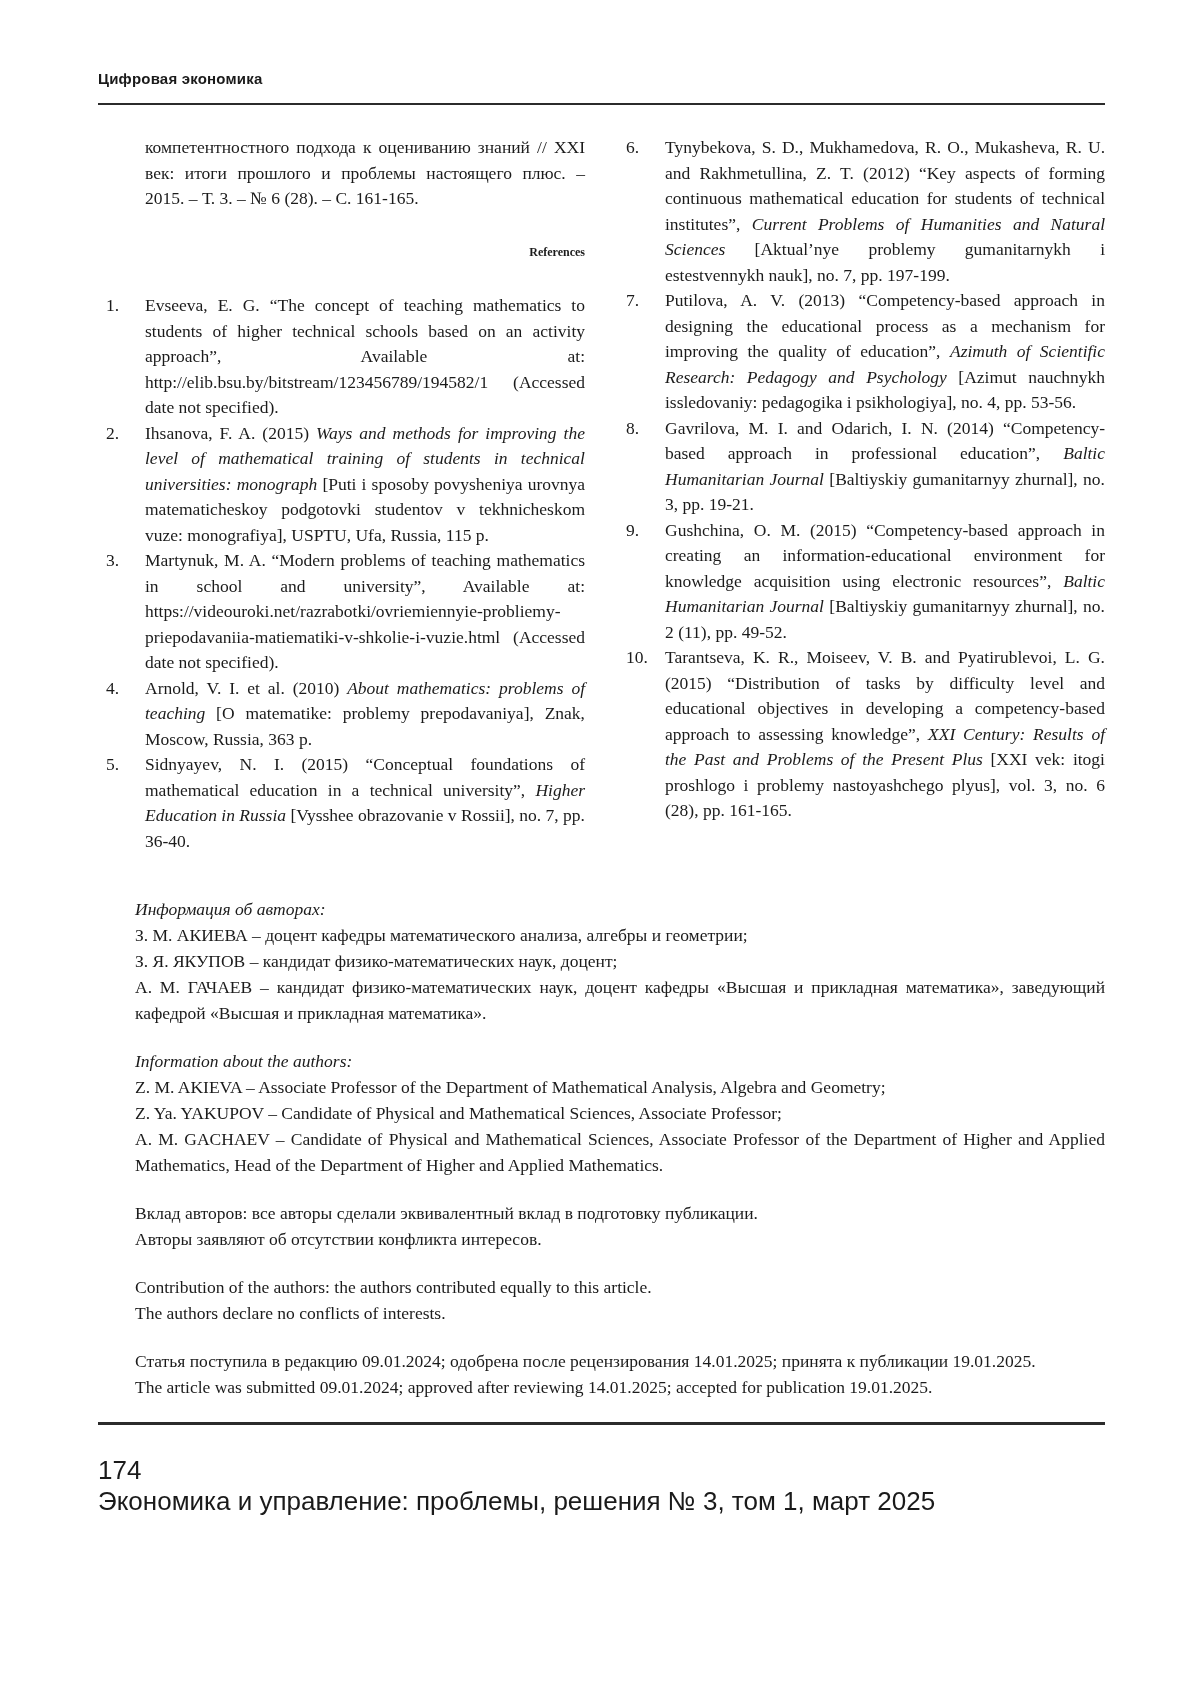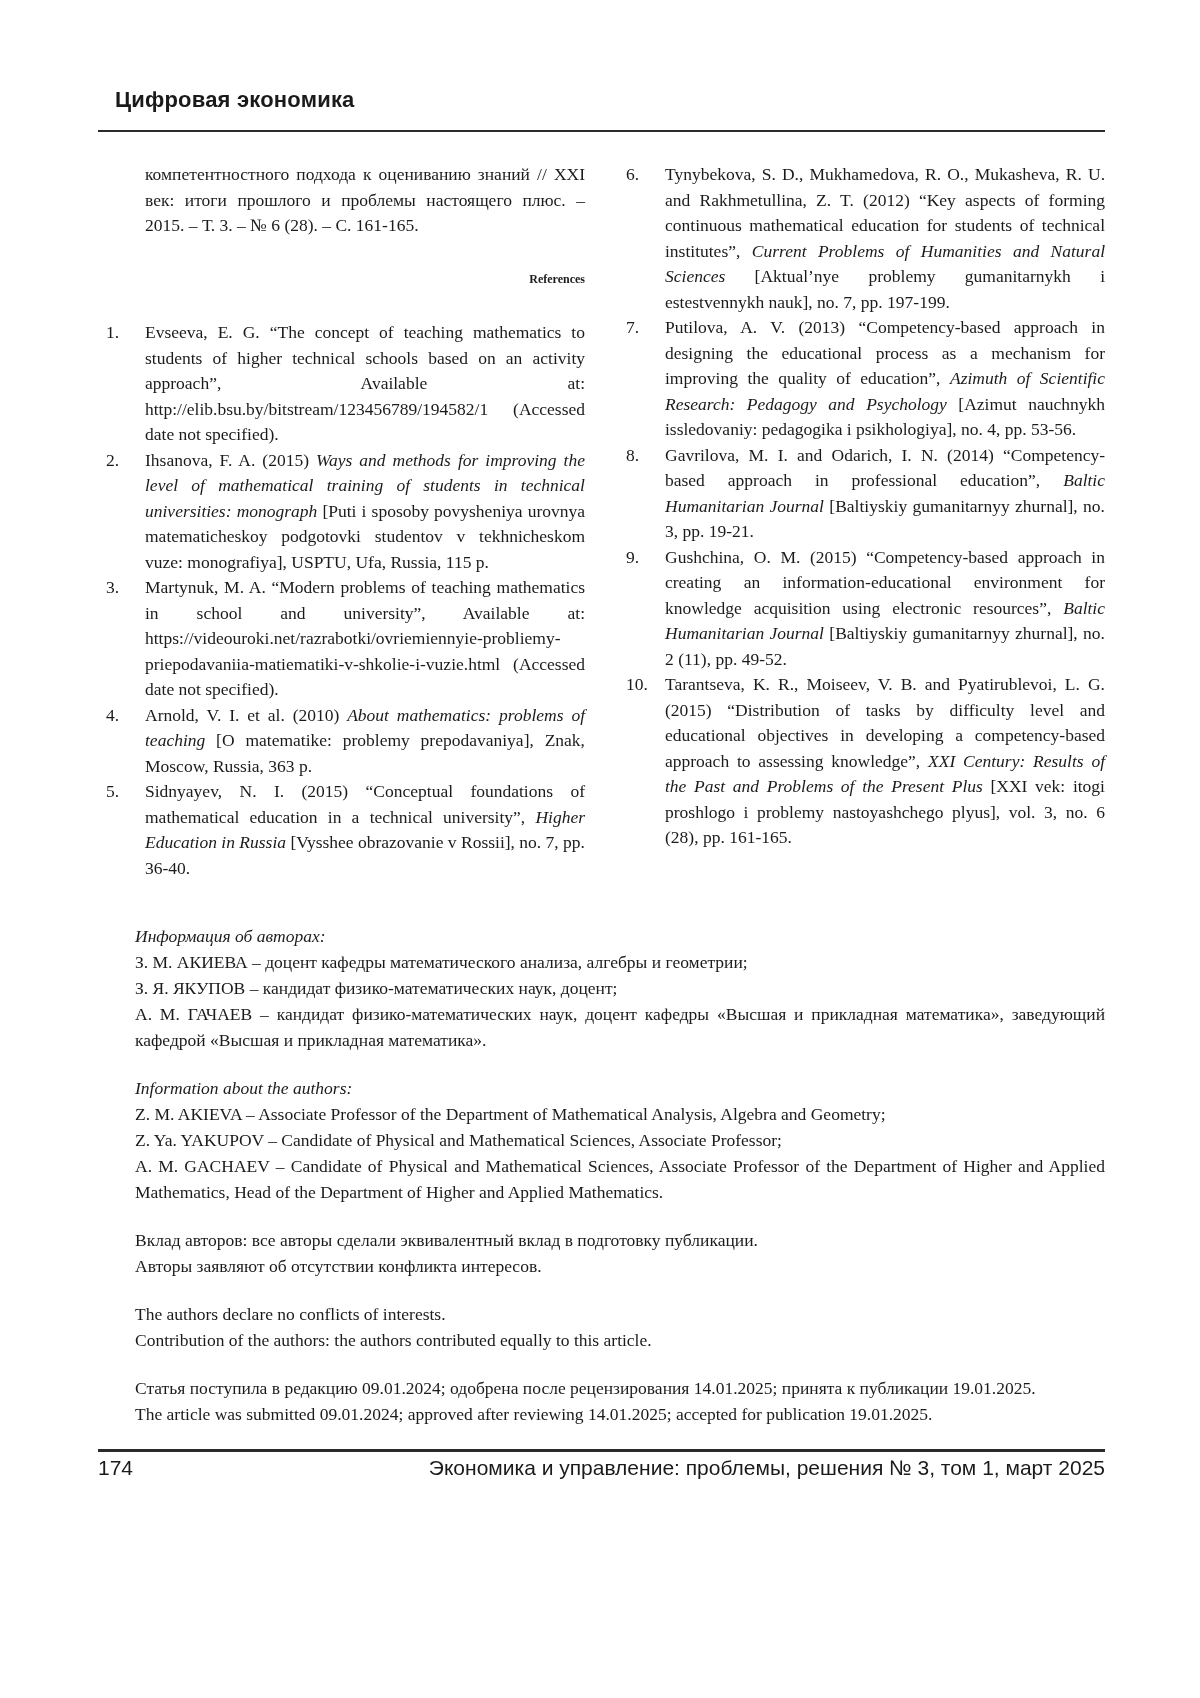--- a/index.html
+++ b/index.html
@@ -7,24 +7,24 @@
     position:relative;
     width:1200px;height:1698px;
     box-sizing:border-box;
     padding:70px 95px 0 98px;
     background:#ffffff;
     color:#1b1b1b;
     font-family:"Liberation Serif", serif;
   }
   
   .section-title{
-    margin:17px;
+    margin:0;
     font-family:"Liberation Sans", sans-serif;
     font-weight:bold;
-    font-size:22px;
+    font-size:15px;
     letter-spacing:0.2px;
     color:#1a1a1a;
   }
   .header-rule{
     margin-top:16px;
     border-top:2px solid #2b2b2b;
     width:1007px;
   }
   
   .columns{
@@ -72,28 +72,29 @@
   .block-heading{font-style:italic;}
   .mt-lg{margin-top:42px;}
   .mt{margin-top:22px;}
   
   .footer-rule{
     margin-top:22px;
     border-top:3px solid #2b2b2b;
     width:1007px;
   }
   .footer-row{
-    margin-top:4px;
+    margin-top:30px;
     width:1007px;
     display:flex;
     justify-content:space-between;
     align-items:baseline;
     font-family:"Liberation Sans", sans-serif;
-    font-size:21px;
+    font-size:26px;
     color:#1a1a1a;
+    flex-direction:column;
   }
 </style>
 </head>
 <body>
 
 <div class="page">
 
   <header>
     <h1 class="section-title">Цифровая экономика</h1>
     <div class="header-rule"></div>
@@ -168,22 +169,22 @@
     <p>Z. Ya. YAKUPOV – Candidate of Physical and Mathematical Sciences, Associate Professor;</p>
     <p>A. M. GACHAEV – Candidate of Physical and Mathematical Sciences, Associate Professor of the Department of Higher and Applied Mathematics, Head of the Department of Higher and Applied Mathematics.</p>
   </section>
 
   <section class="block mt">
     <p>Вклад авторов: все авторы сделали эквивалентный вклад в подготовку публикации.</p>
     <p>Авторы заявляют об отсутствии конфликта интересов.</p>
   </section>
 
   <section class="block mt">
+    <p>Contribution of the authors: the authors contributed equally to this article.</p>
     <p>The authors declare no conflicts of interests.</p>
-    <p>Contribution of the authors: the authors contributed equally to this article.</p>
   </section>
 
   <section class="block mt">
     <p>Статья поступила в редакцию 09.01.2024; одобрена после рецензирования 14.01.2025; принята к публикации 19.01.2025.</p>
     <p>The article was submitted 09.01.2024; approved after reviewing 14.01.2025; accepted for publication 19.01.2025.</p>
   </section>
 
   <footer>
     <div class="footer-rule"></div>
     <div class="footer-row">

